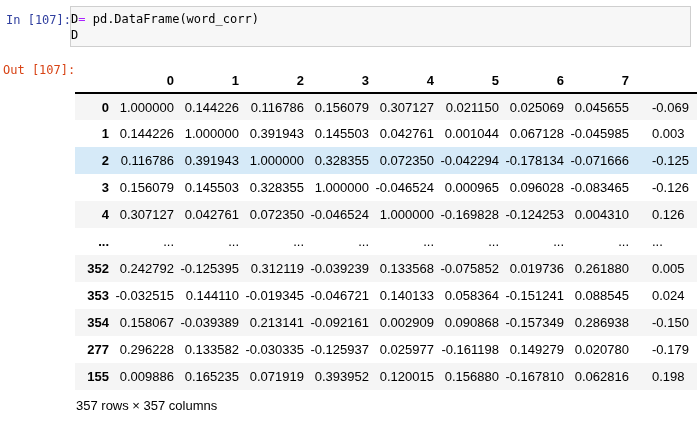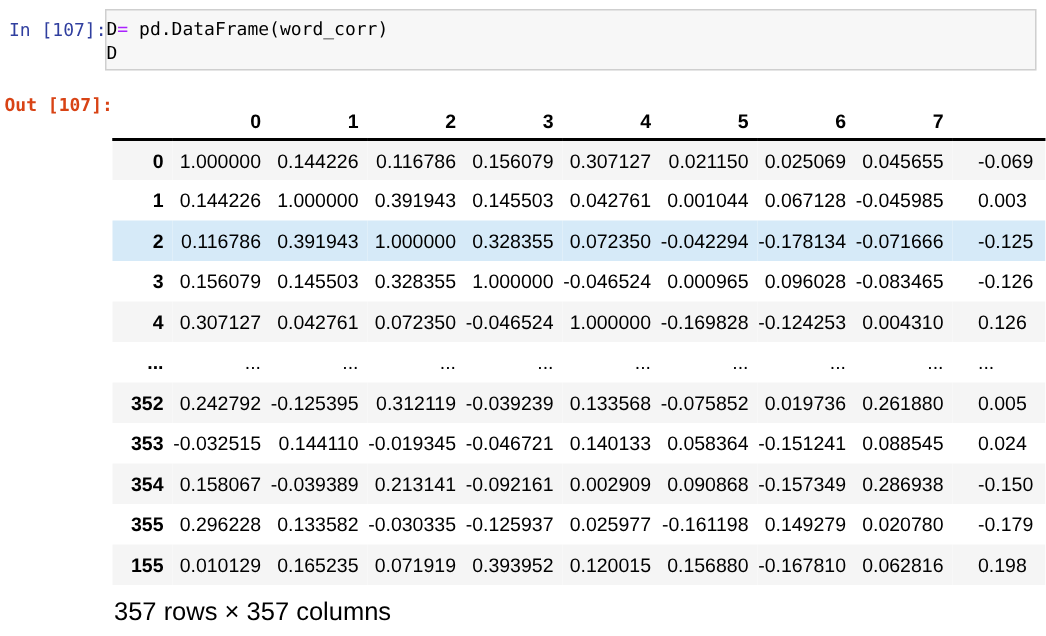--- a/index.html
+++ b/index.html
@@ -23,21 +23,21 @@
     font-family: "Liberation Sans", sans-serif;
     color: var(--text);
   }
   .prompt {
     position: absolute;
     font-family: "DejaVu Sans Mono", monospace;
     font-size: 12px;
     white-space: pre;
   }
   #in-prompt { left: 6px; top: 13px; color: var(--in-prompt); }
-  #out-prompt { left: 3px; top: 63px; color: var(--out-prompt); font-weight: bold; }
+  #out-prompt { left: 3px; top: 63px; color: var(--out-prompt); }
   #code-cell {
     position: absolute;
     left: 70px; top: 6px;
     width: 621px; height: 41px;
     background: var(--code-bg);
     border: 1px solid var(--code-border);
     padding: 4px 0 0 0;
   }
   .code-line {
     font-family: "DejaVu Sans Mono", monospace;
@@ -87,21 +87,21 @@
   }
   tbody td.truncated-col {
     text-align: left;
     padding-left: 17px;
     padding-right: 0;
     overflow: visible;
   }
   #df-footer {
     position: absolute;
     left: 76px; top: 398px;
-    font-size: 17px;
+    font-size: 13px;
   }
 </style>
 </head>
 <body>
 
 <div id="screen">
 
   <div id="in-prompt" class="prompt">In [107]:</div>
 
   <div id="code-cell">
@@ -242,34 +242,34 @@
             <td>-0.039389</td>
             <td>0.213141</td>
             <td>-0.092161</td>
             <td>0.002909</td>
             <td>0.090868</td>
             <td>-0.157349</td>
             <td>0.286938</td>
             <td class="truncated-col">-0.150</td>
           </tr>
           <tr>
-            <th>355</th>
+            <th>277</th>
             <td>0.296228</td>
             <td>0.133582</td>
             <td>-0.030335</td>
             <td>-0.125937</td>
             <td>0.025977</td>
             <td>-0.161198</td>
             <td>0.149279</td>
             <td>0.020780</td>
             <td class="truncated-col">-0.179</td>
           </tr>
           <tr>
             <th>155</th>
-            <td>0.010129</td>
+            <td>0.009886</td>
             <td>0.165235</td>
             <td>0.071919</td>
             <td>0.393952</td>
             <td>0.120015</td>
             <td>0.156880</td>
             <td>-0.167810</td>
             <td>0.062816</td>
             <td class="truncated-col">0.198</td>
           </tr>
         </tbody>

